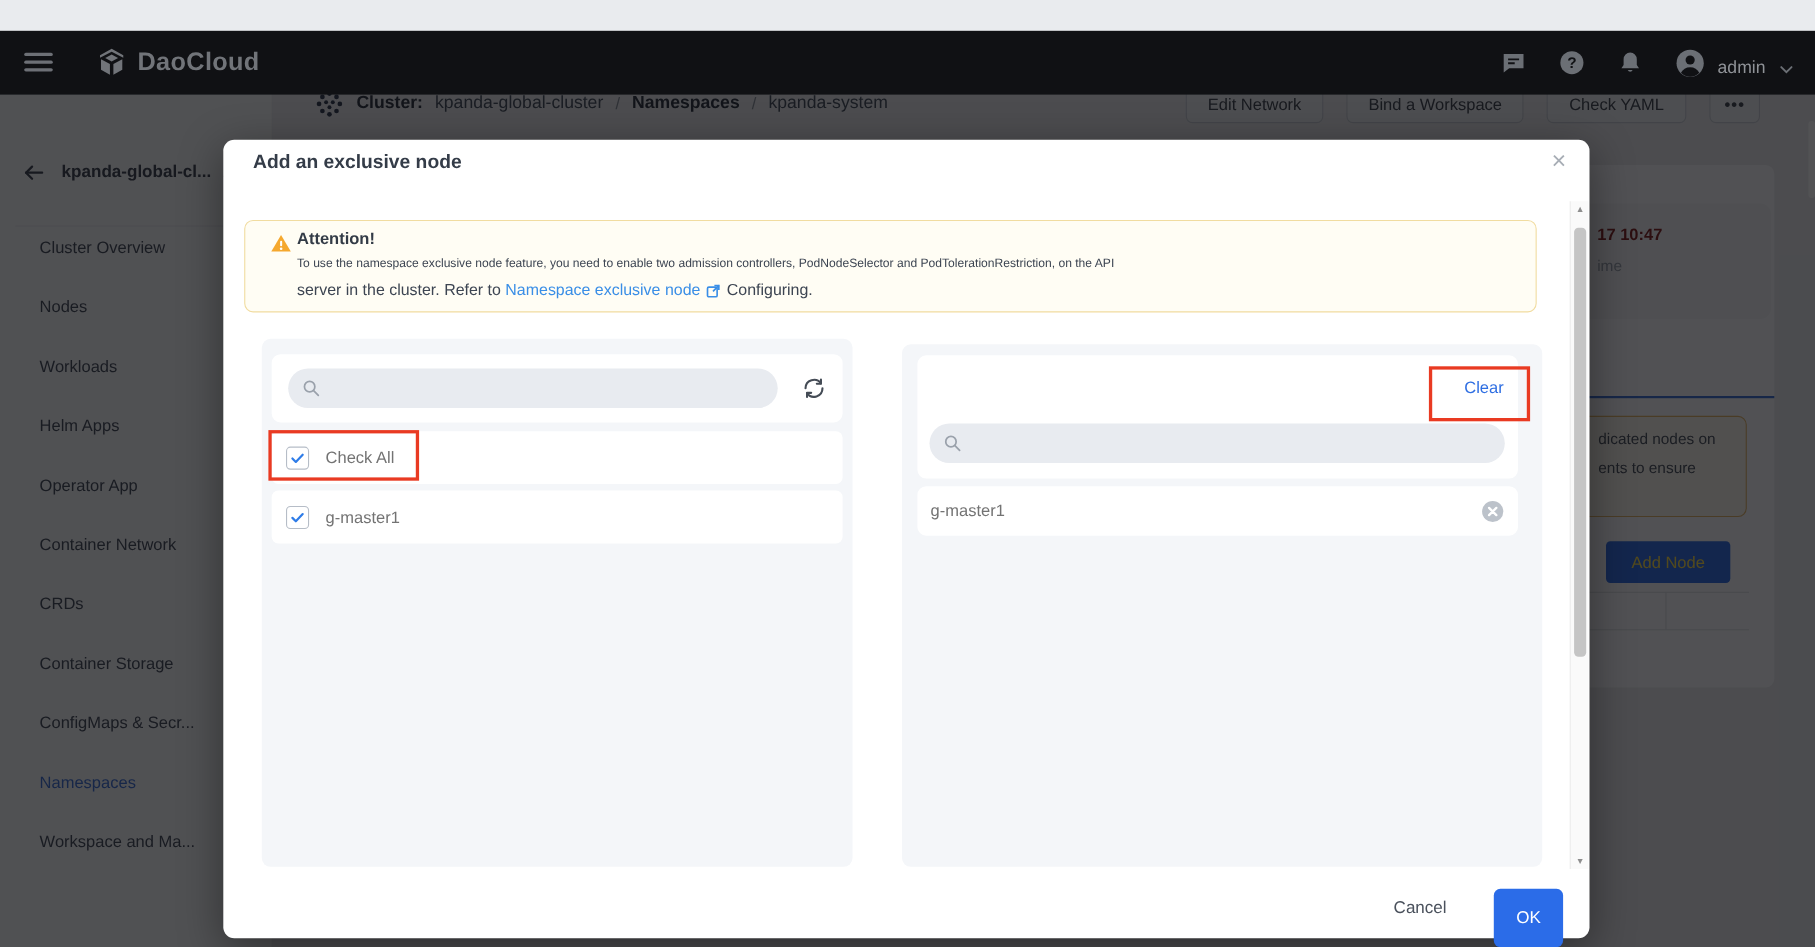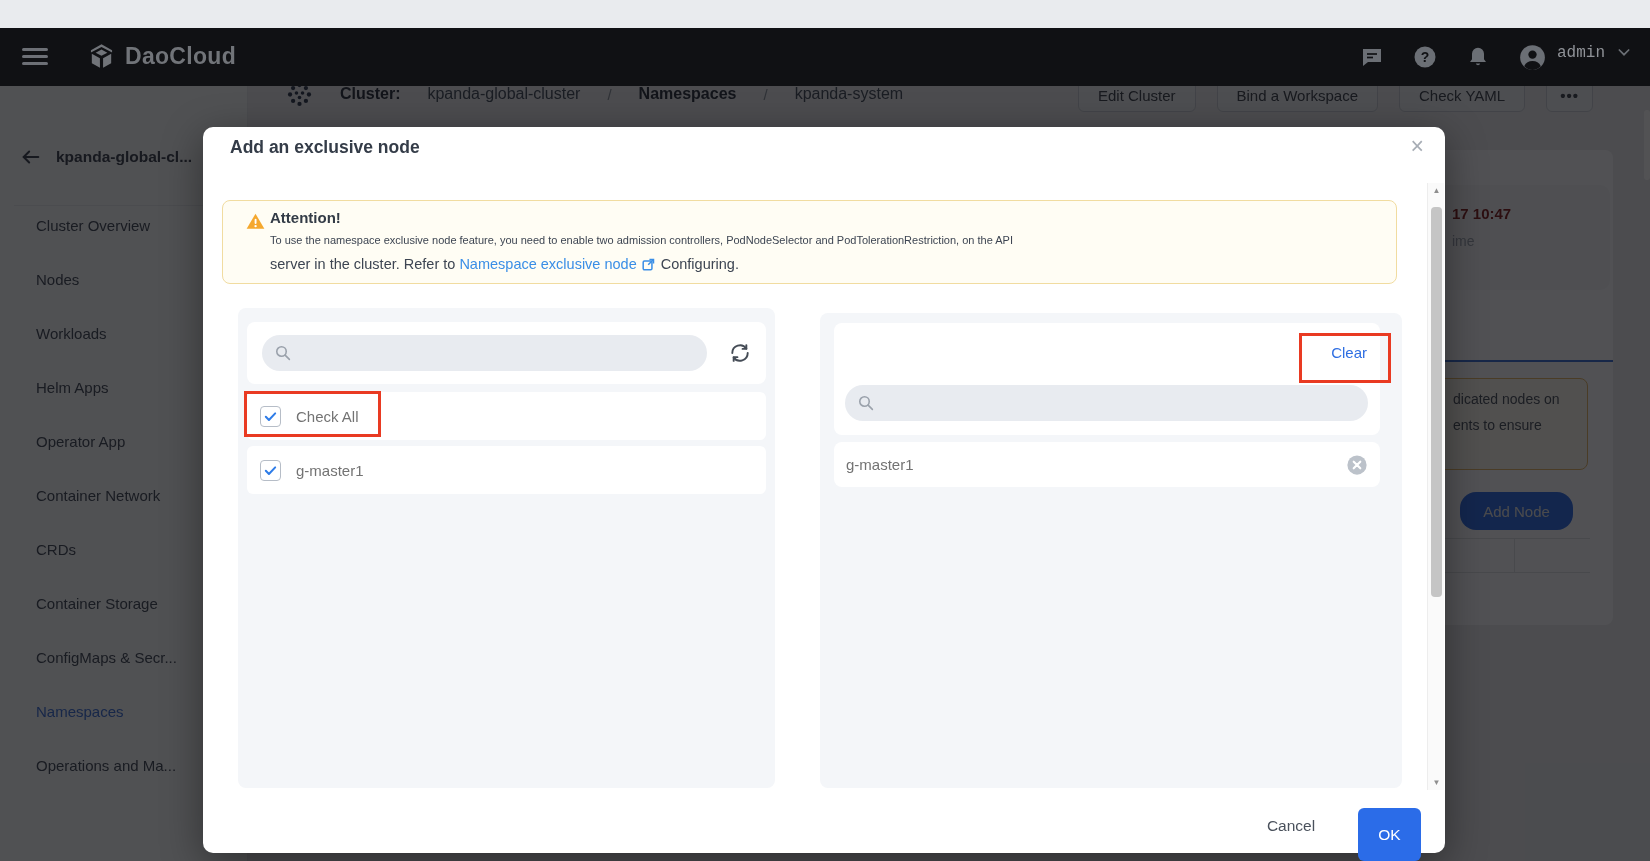--- a/index.html
+++ b/index.html
@@ -9,55 +9,55 @@
 
   
   .header { position:absolute; left:0; top:0; width:1650px; height:58px; background:#101114; z-index:60;margin-top:28px; }
   .hamburger { position:absolute; left:22px; top:20px; width:26px; height:18px; cursor:pointer; }
   .hamburger span { display:block; height:2.6px; background:#6d7076; border-radius:2px; margin-bottom:4.6px; }
   .logo { position:absolute; left:88px; top:15px; display:flex; align-items:center; gap:10px; color:#717479; }
   .logo svg { width:27px; height:27px; }
   .logo-text { font-size:23px; font-weight:700; color:#717479; letter-spacing:.3px; }
   .hdr-right { position:absolute; right:18px; top:0; height:58px; display:flex; align-items:center; gap:29px; color:#6b6f75; }
   .hdr-icon { width:24px; height:24px; }
-  .hdr-user { display:flex; align-items:flex-start; gap:11px;font-family:Liberation Mono, monospace; }
+  .hdr-user { display:flex; align-items:flex-end; gap:11px; }
   .hdr-user .name { font-size:16px; color:#8f9297; }
   .chev { width:16px; height:16px; color:#6b6f75; }
 
   
   .bg { position:absolute; inset:0; z-index:1; }
   .sidebar { position:absolute; left:0; top:58px; width:248px; height:803px; background:#f9fafb; border-right:1px solid #e3e6ea; }
   .sb-head { position:absolute; left:0; top:76px; width:248px; height:46px; display:flex; align-items:center; }
   .sb-back { margin-left:20px; width:22px; height:22px; color:#39414e; }
   .sb-cluster { margin-left:14px; font-size:15.5px; font-weight:600; color:#39414e; }
   .sb-swap { margin-left:8px; width:20px; height:20px; color:#39414e; }
   .sb-divider { position:absolute; left:14px; top:147px; width:220px; height:1px; background:#e7e9ee; }
   .sb-item { position:absolute; left:36px; height:22px; line-height:22px; font-size:15px; color:#414a58; white-space:nowrap; cursor:pointer; }
   .sb-item.active { color:#3a6fd8; }
 
-  .toolbar-crumb { position:absolute; left:286px; top:80px; height:28px; display:flex; align-items:center; gap:27px; }
+  .toolbar-crumb { position:absolute; left:286px; top:80px; height:28px; display:flex; align-items:center; gap:11px; }
   .crumb-icon { width:27px; height:27px; color:#2f3a4f; }
   .crumb-b { font-size:16px; font-weight:700; color:#2a313c; }
   .crumb-t { font-size:16px; color:#454e5c; }
   .crumb-sep { font-size:15px; color:#8a919b; }
   .toolbar-btns { position:absolute; left:1078px; top:78px; display:flex; gap:21px; }
   .tbtn { height:34px; padding:0 19px; border:1px solid #c9ced6; border-radius:6px; background:#eff1f4;
           font-size:15px; color:#3c434d; display:flex; align-items:center; cursor:pointer; white-space:nowrap; }
   .tbtn.more { padding:0 13px; letter-spacing:1px; font-weight:700; }
 
   .content-card { position:absolute; left:264px; top:150px; width:1349px; height:475px; background:#fbfcfe; border-radius:8px; }
   .stat-card { position:absolute; left:1437px; top:185px; width:173px; height:105px; background:#f3f5f8; border-radius:10px; padding:20px 0 0 15px; }
   .stat-value { font-size:15px; font-weight:600; color:#7f1d1d; }
   .stat-label { margin-top:11px; font-size:14px; color:#9aa2ad; }
   .tab-line { position:absolute; left:1410px; top:360px; width:203px; height:2px; background:#3a6fd8; }
   .warn-card { position:absolute; left:1408px; top:378px; width:180px; height:92px; background:#fcf8ee; border:1px solid #e3b567; border-radius:8px; }
   .warn-card .l1 { position:absolute; left:44px; top:12px; font-size:14px; color:#49505c; white-space:nowrap; }
   .warn-card .l2 { position:absolute; left:44px; top:38px; font-size:14px; color:#49505c; white-space:nowrap; }
-  .addnode-btn { position:absolute; left:1460px; top:492px; width:113px; height:38px; background:#2e6ce6; border-radius:16px;
-                 color:#e5e5e5; font-size:15px; display:flex; align-items:center; justify-content:center; cursor:pointer; }
+  .addnode-btn { position:absolute; left:1460px; top:492px; width:113px; height:38px; background:#2e6ce6; border-radius:4px;
+                 color:#fde047; font-size:15px; display:flex; align-items:center; justify-content:center; cursor:pointer; }
   .tline-h1 { position:absolute; left:1408px; top:538px; width:182px; height:1px; background:#dde0e5; }
   .tline-v  { position:absolute; left:1514px; top:538px; width:1px; height:34px; background:#dde0e5; }
   .tline-h2 { position:absolute; left:1408px; top:572px; width:182px; height:1px; background:#dde0e5; }
   .page-scroll { position:absolute; left:1644px; top:110px; width:6px; height:70px; background:#ffffff; border-radius:3px; }
 
   
   .backdrop { position:absolute; left:0; top:58px; width:1650px; height:803px; background:rgba(8,9,11,0.70); z-index:50; }
 
   
   .modal { position:absolute; left:203px; top:127px; width:1242px; height:726px; background:#fff; border-radius:10px;
@@ -134,21 +134,21 @@
       <div class="sb-item" style="top:157px">Cluster Overview</div>
       <div class="sb-item" style="top:211px">Nodes</div>
       <div class="sb-item" style="top:265px">Workloads</div>
       <div class="sb-item" style="top:319px">Helm Apps</div>
       <div class="sb-item" style="top:373px">Operator App</div>
       <div class="sb-item" style="top:427px">Container Network</div>
       <div class="sb-item" style="top:481px">CRDs</div>
       <div class="sb-item" style="top:535px">Container Storage</div>
       <div class="sb-item" style="top:589px">ConfigMaps &amp; Secr...</div>
       <div class="sb-item active" style="top:643px">Namespaces</div>
-      <div class="sb-item" style="top:697px">Operations and Ma...</div>
+      <div class="sb-item" style="top:697px">Workspace and Ma...</div>
     </div>
 
     <div class="content-card"></div>
 
     <div class="toolbar-crumb">
       <svg class="crumb-icon" viewBox="0 0 24 24" fill="currentColor">
           <circle cx="12" cy="3.6" r="1.9"></circle>
           <circle cx="6.3" cy="6.3" r="1.9"></circle>
           <circle cx="17.7" cy="6.3" r="1.9"></circle>
           <circle cx="3.6" cy="12" r="1.9"></circle>
@@ -162,21 +162,21 @@
         </svg>
       <span class="crumb-b">Cluster:</span>
       <span class="crumb-t">kpanda-global-cluster</span>
       <span class="crumb-sep">/</span>
       <span class="crumb-b">Namespaces</span>
       <span class="crumb-sep">/</span>
       <span class="crumb-t">kpanda-system</span>
     </div>
 
     <div class="toolbar-btns">
-      <div class="tbtn">Edit Cluster</div>
+      <div class="tbtn">Edit Network</div>
       <div class="tbtn">Bind a Workspace</div>
       <div class="tbtn">Check YAML</div>
       <div class="tbtn more">•••</div>
     </div>
 
     <div class="stat-card">
       <div class="stat-value">17 10:47</div>
       <div class="stat-label">ime</div>
     </div>
     <div class="tab-line"></div>

